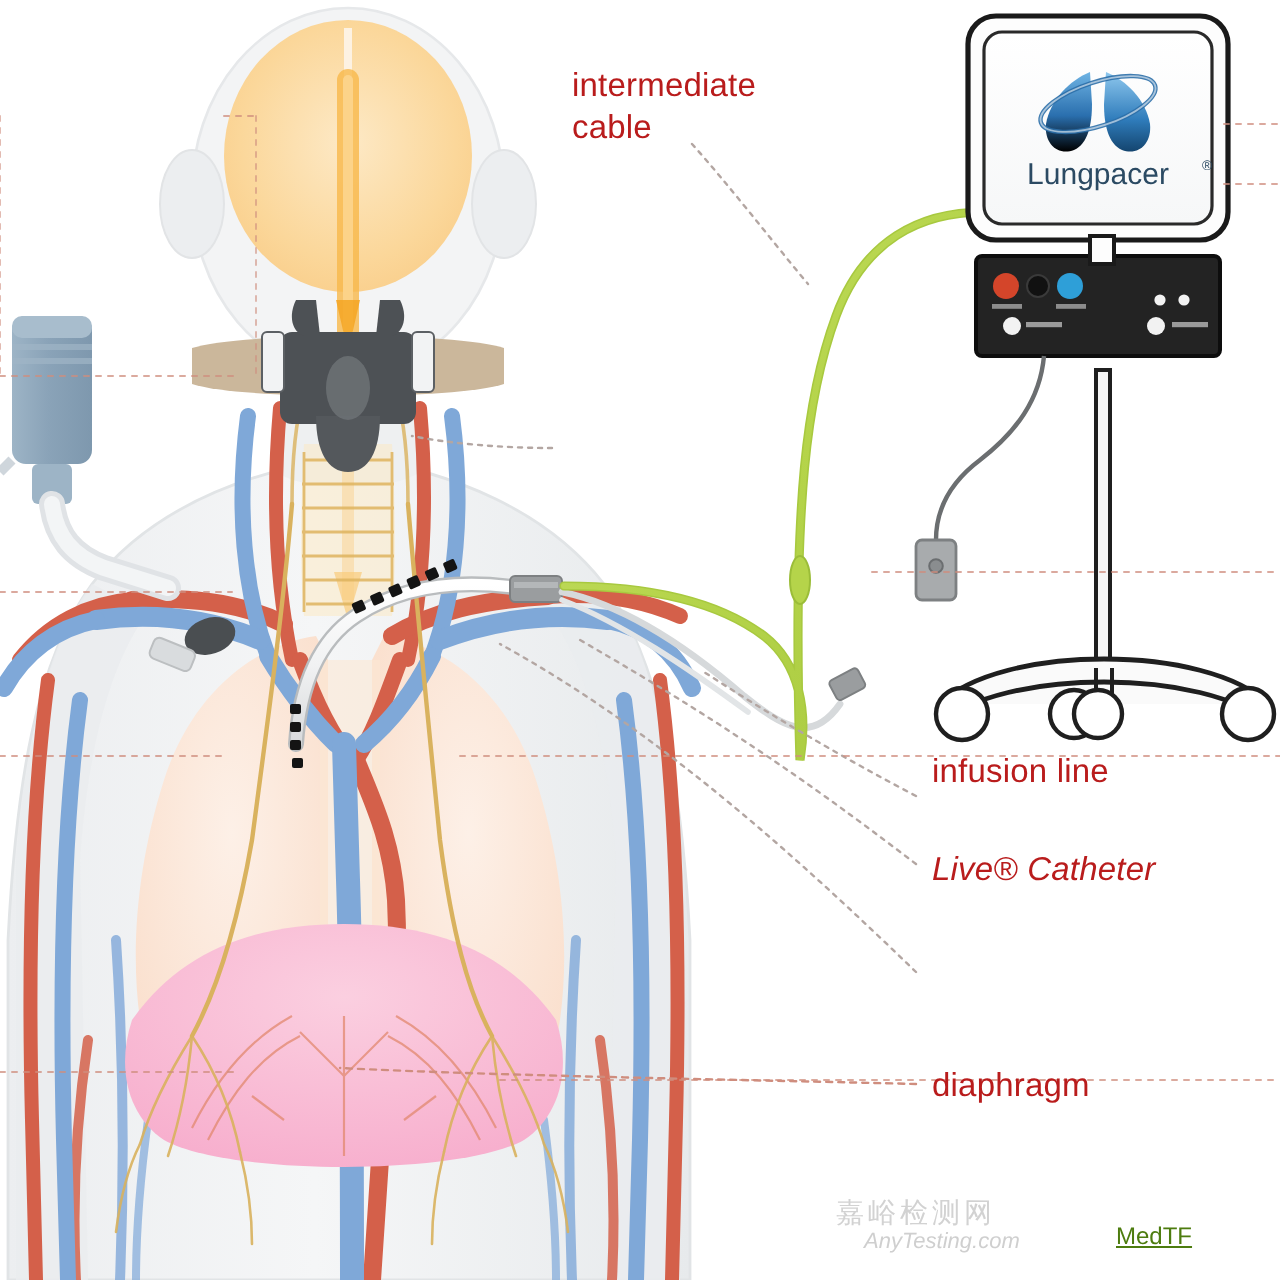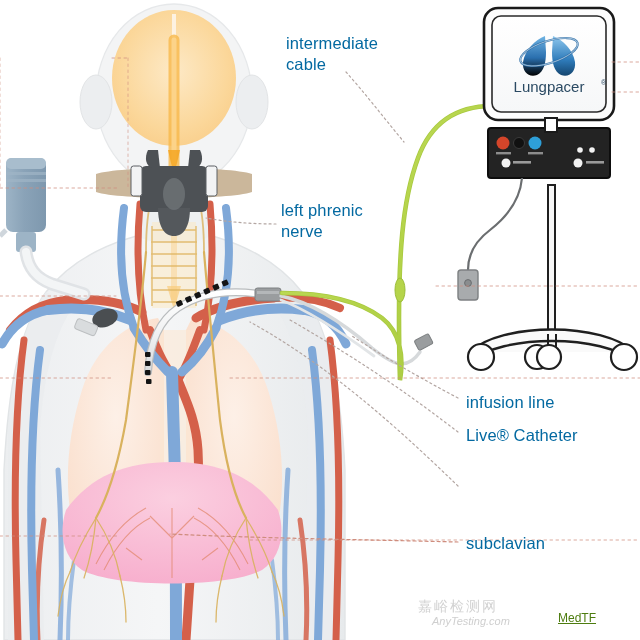--- a/index.html
+++ b/index.html
@@ -18,31 +18,31 @@
     overflow: hidden;
   }
   #scene {
     position: absolute;
     inset: 0;
     width: 640px;
     height: 640px;
   }
   .callout {
     position: absolute;
-    color: #0369a1;
+    color: #b91c1c;
     font-size: 16.5px;
     line-height: 1.28;
     letter-spacing: 0.1px;
     white-space: pre-line;
     font-family: "Liberation Sans", sans-serif;
   }
   #lbl-intermediate { left: 286px; top: 33px; }
   #lbl-phrenic      { left: 281px; top: 200px; }
-  #lbl-infusion     { left: 466px; top: 392px; }
-  #lbl-catheter     { left: 466px; top: 425px; }
+  #lbl-infusion     { left: 466px; top: 376px; }
+  #lbl-catheter     { left: 466px; top: 425px; font-style: italic; }
   #lbl-subclavian   { left: 466px; top: 471px; }
   #lbl-diaphragm    { left: 466px; top: 533px; }
   .wm {
     position: absolute;
     color: #c9c9c9;
     font-family: "Liberation Sans", sans-serif;
     pointer-events: none;
   }
   #wm-cn {
     left: 418px; top: 598px;
@@ -381,27 +381,25 @@
         <path d="M128 58 L128 188"></path>
         <path d="M0 58 L0 188"></path>
       </g>
     </g>
 
   </svg>
 
   <div class="callout" id="lbl-intermediate">intermediate
 cable</div>
 
-  <div class="callout" id="lbl-phrenic">left phrenic
-nerve</div>
 
   <div class="callout" id="lbl-infusion">infusion line</div>
 
   <div class="callout" id="lbl-catheter">Live® Catheter</div>
 
 
-  <div class="callout" id="lbl-diaphragm">subclavian</div>
+  <div class="callout" id="lbl-diaphragm">diaphragm</div>
 
   <div class="wm" id="wm-cn">嘉峪检测网</div>
   <div class="wm" id="wm-site">AnyTesting.com</div>
   <div class="wm" id="wm-med">MedTF</div>
 
 </div>
 
 </body></html>

